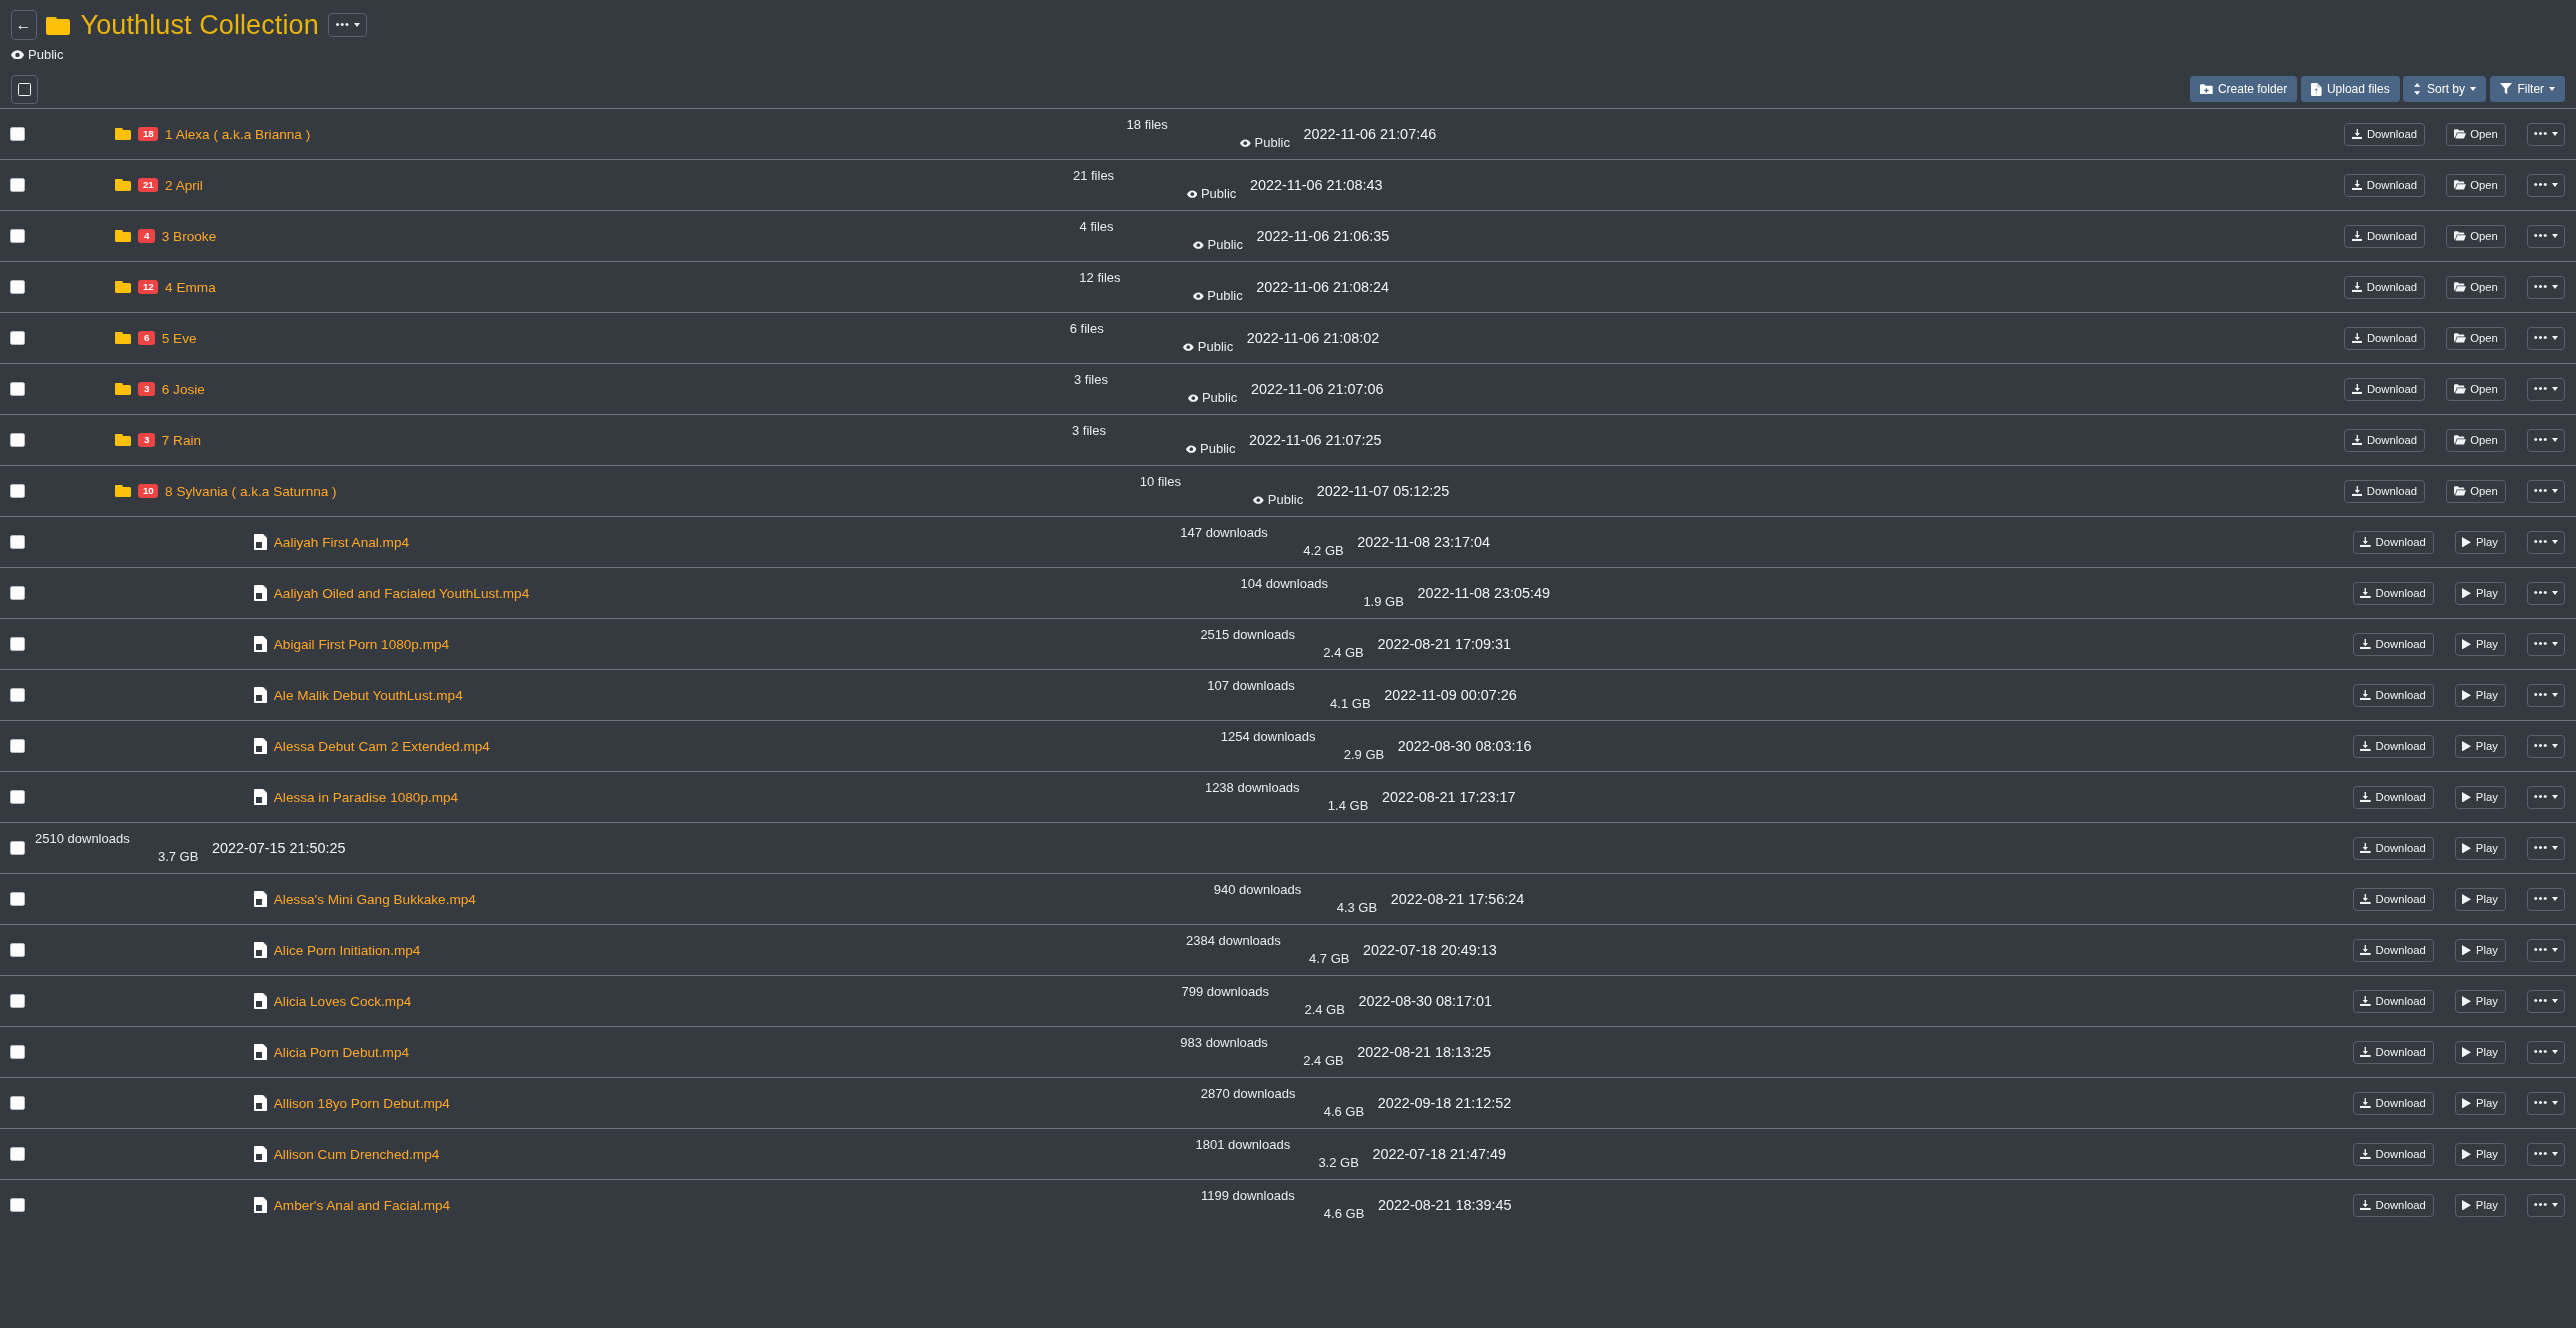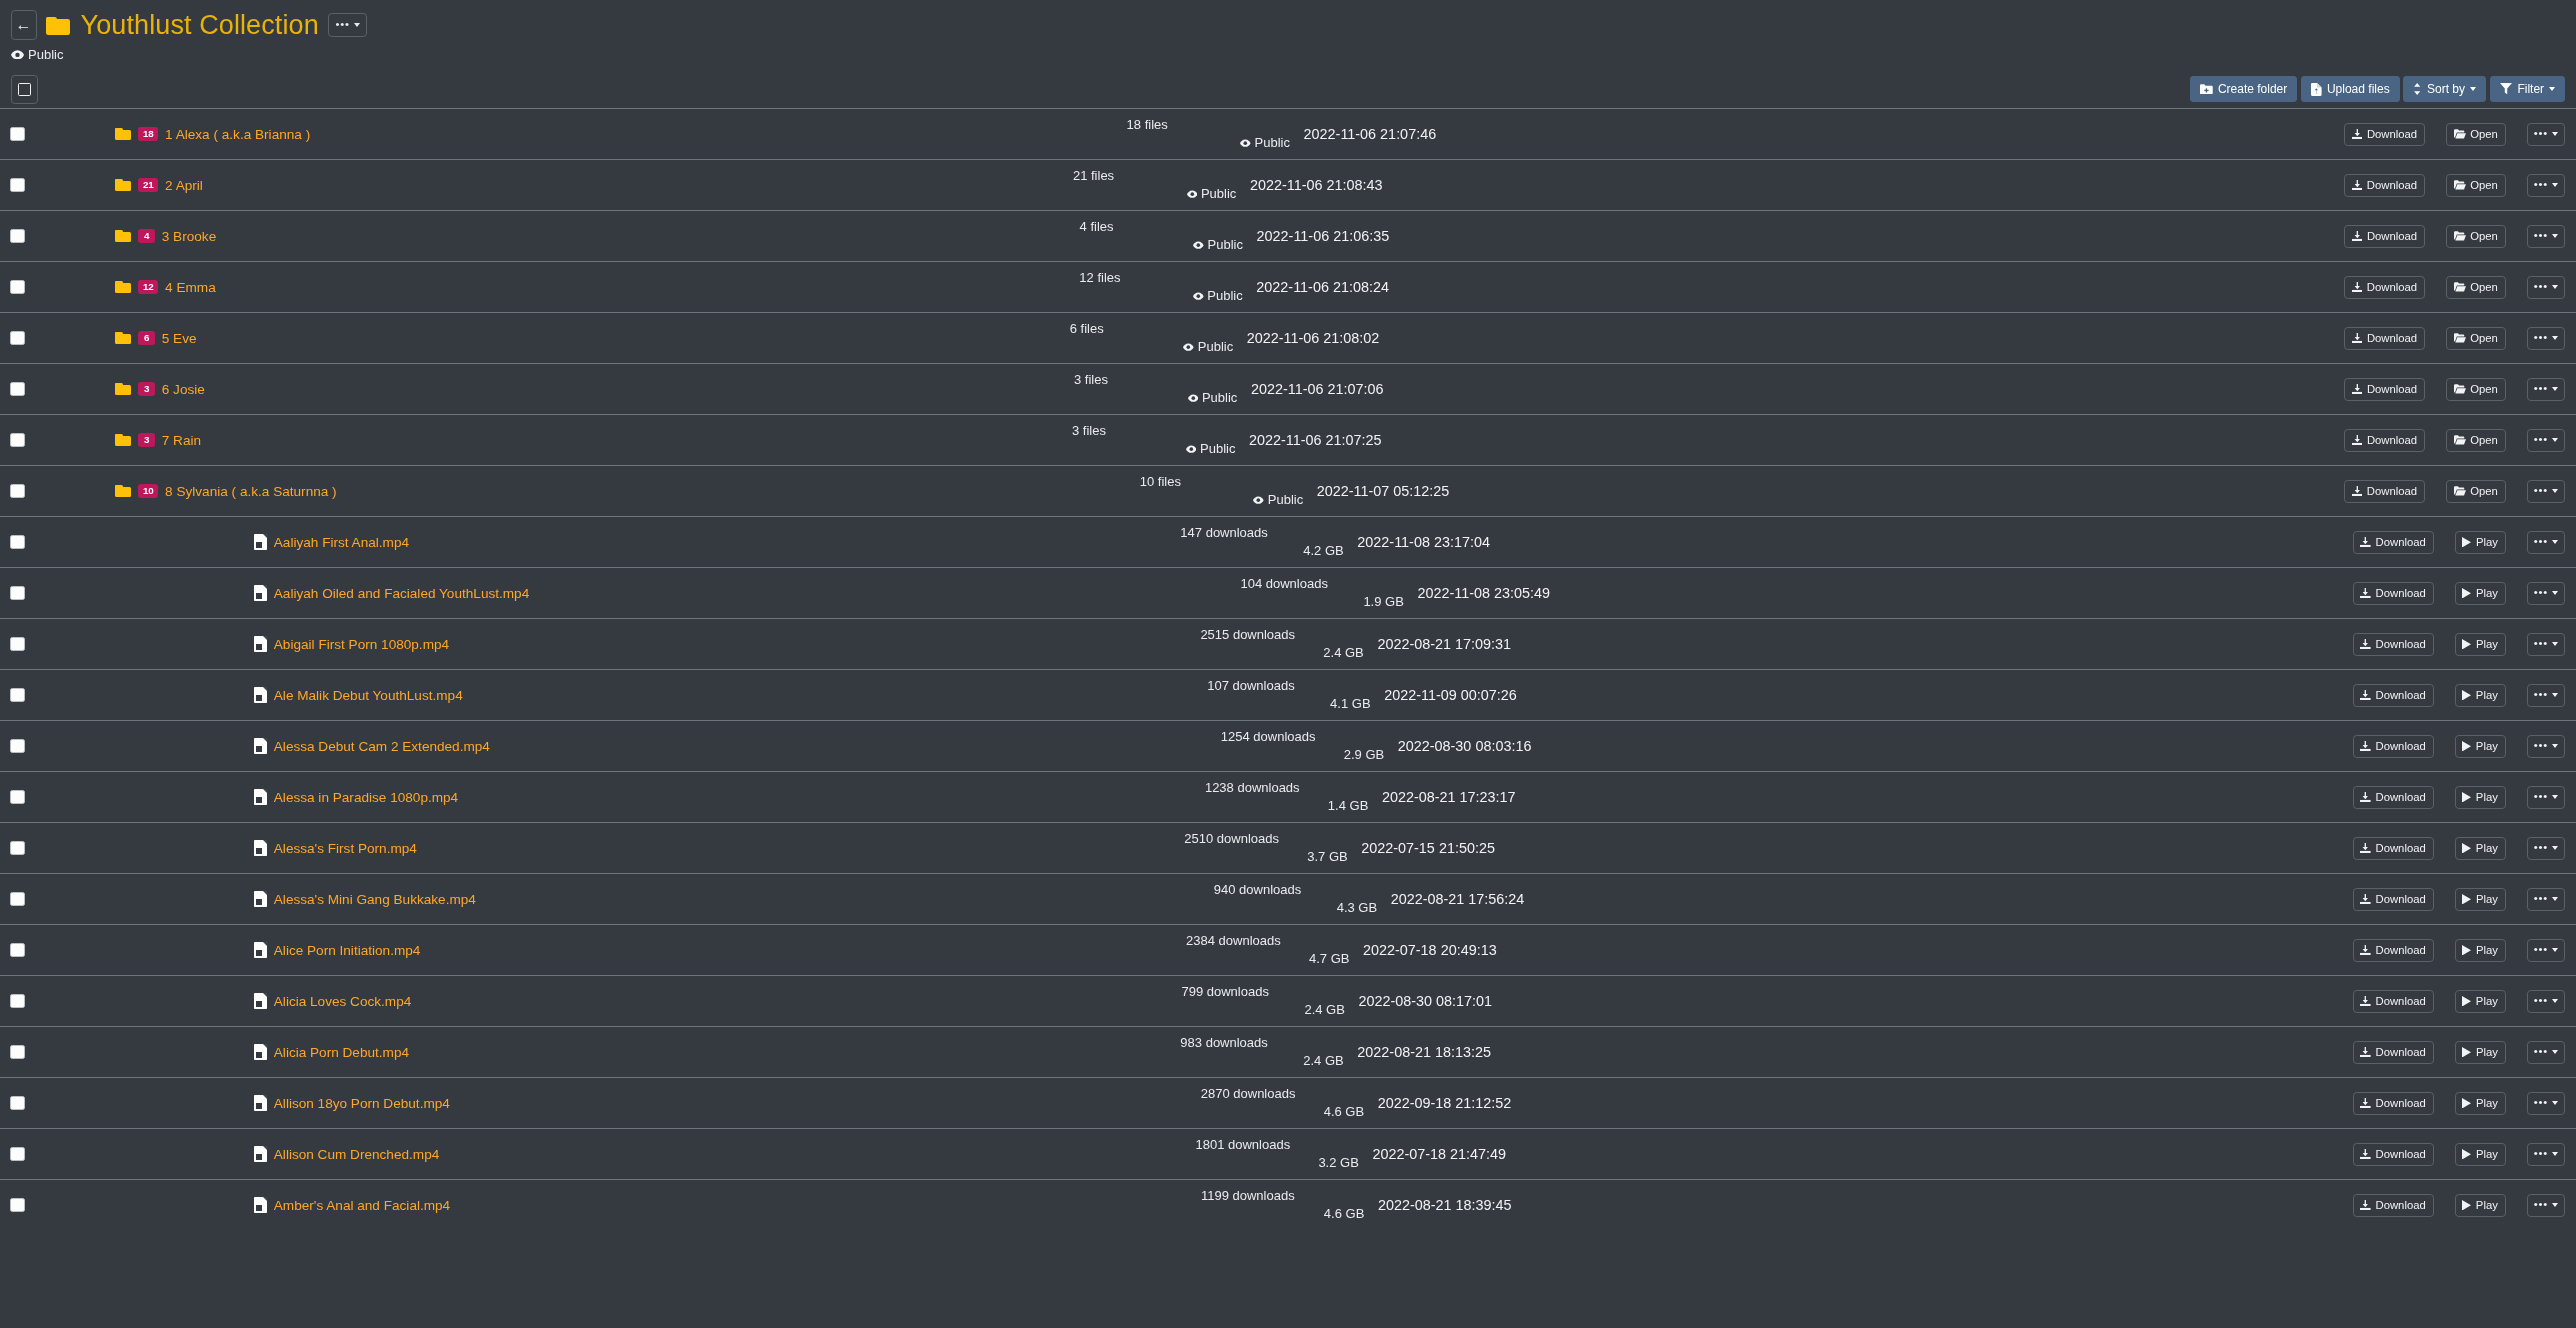--- a/index.html
+++ b/index.html
@@ -190,21 +190,21 @@
   .folder-icon::after {
     content: "";
     position: absolute;
     left: 0; top: 2.3px;
     width: 16px; height: 10.6px;
     background: #ffc107;
     border-radius: 0 1.5px 1.5px 1.5px;
   }
 
   .count-badge {
-    background: #be185d;
+    background: #ef4444;
     color: #ffffff;
     border-radius: 3px;
     font-size: 9.8px;
     font-weight: 700;
     padding: 2.3px 4.5px;
     min-width: 16.6px;
     text-align: center;
     line-height: 1.05;
   }
 
@@ -914,26 +914,20 @@
         <button class="btn-outline dots">
           <span class="dots-glyph">•••</span>
           <span class="caret"></span>
         </button>
       </div>
     </div>
     <div class="row">
       <div class="col-check">
         <span class="row-check"></span>
       </div>
-      <div class="col-name">
-        <div class="name-inner file">
-          <span class="file-icon"></span>
-          <a class="item-name">Alessa's First Porn.mp4</a>
-        </div>
-      </div>
       <div class="col-meta">
         <div>2510 downloads</div>
         <div class="meta-line2">
           <span>3.7 GB</span>
         </div>
       </div>
       <div class="col-date">2022-07-15 21:50:25</div>
       <div class="col-actions">
         <button class="btn-outline">
           <svg width="10.6" height="10.6" viewBox="0 0 16 16">

